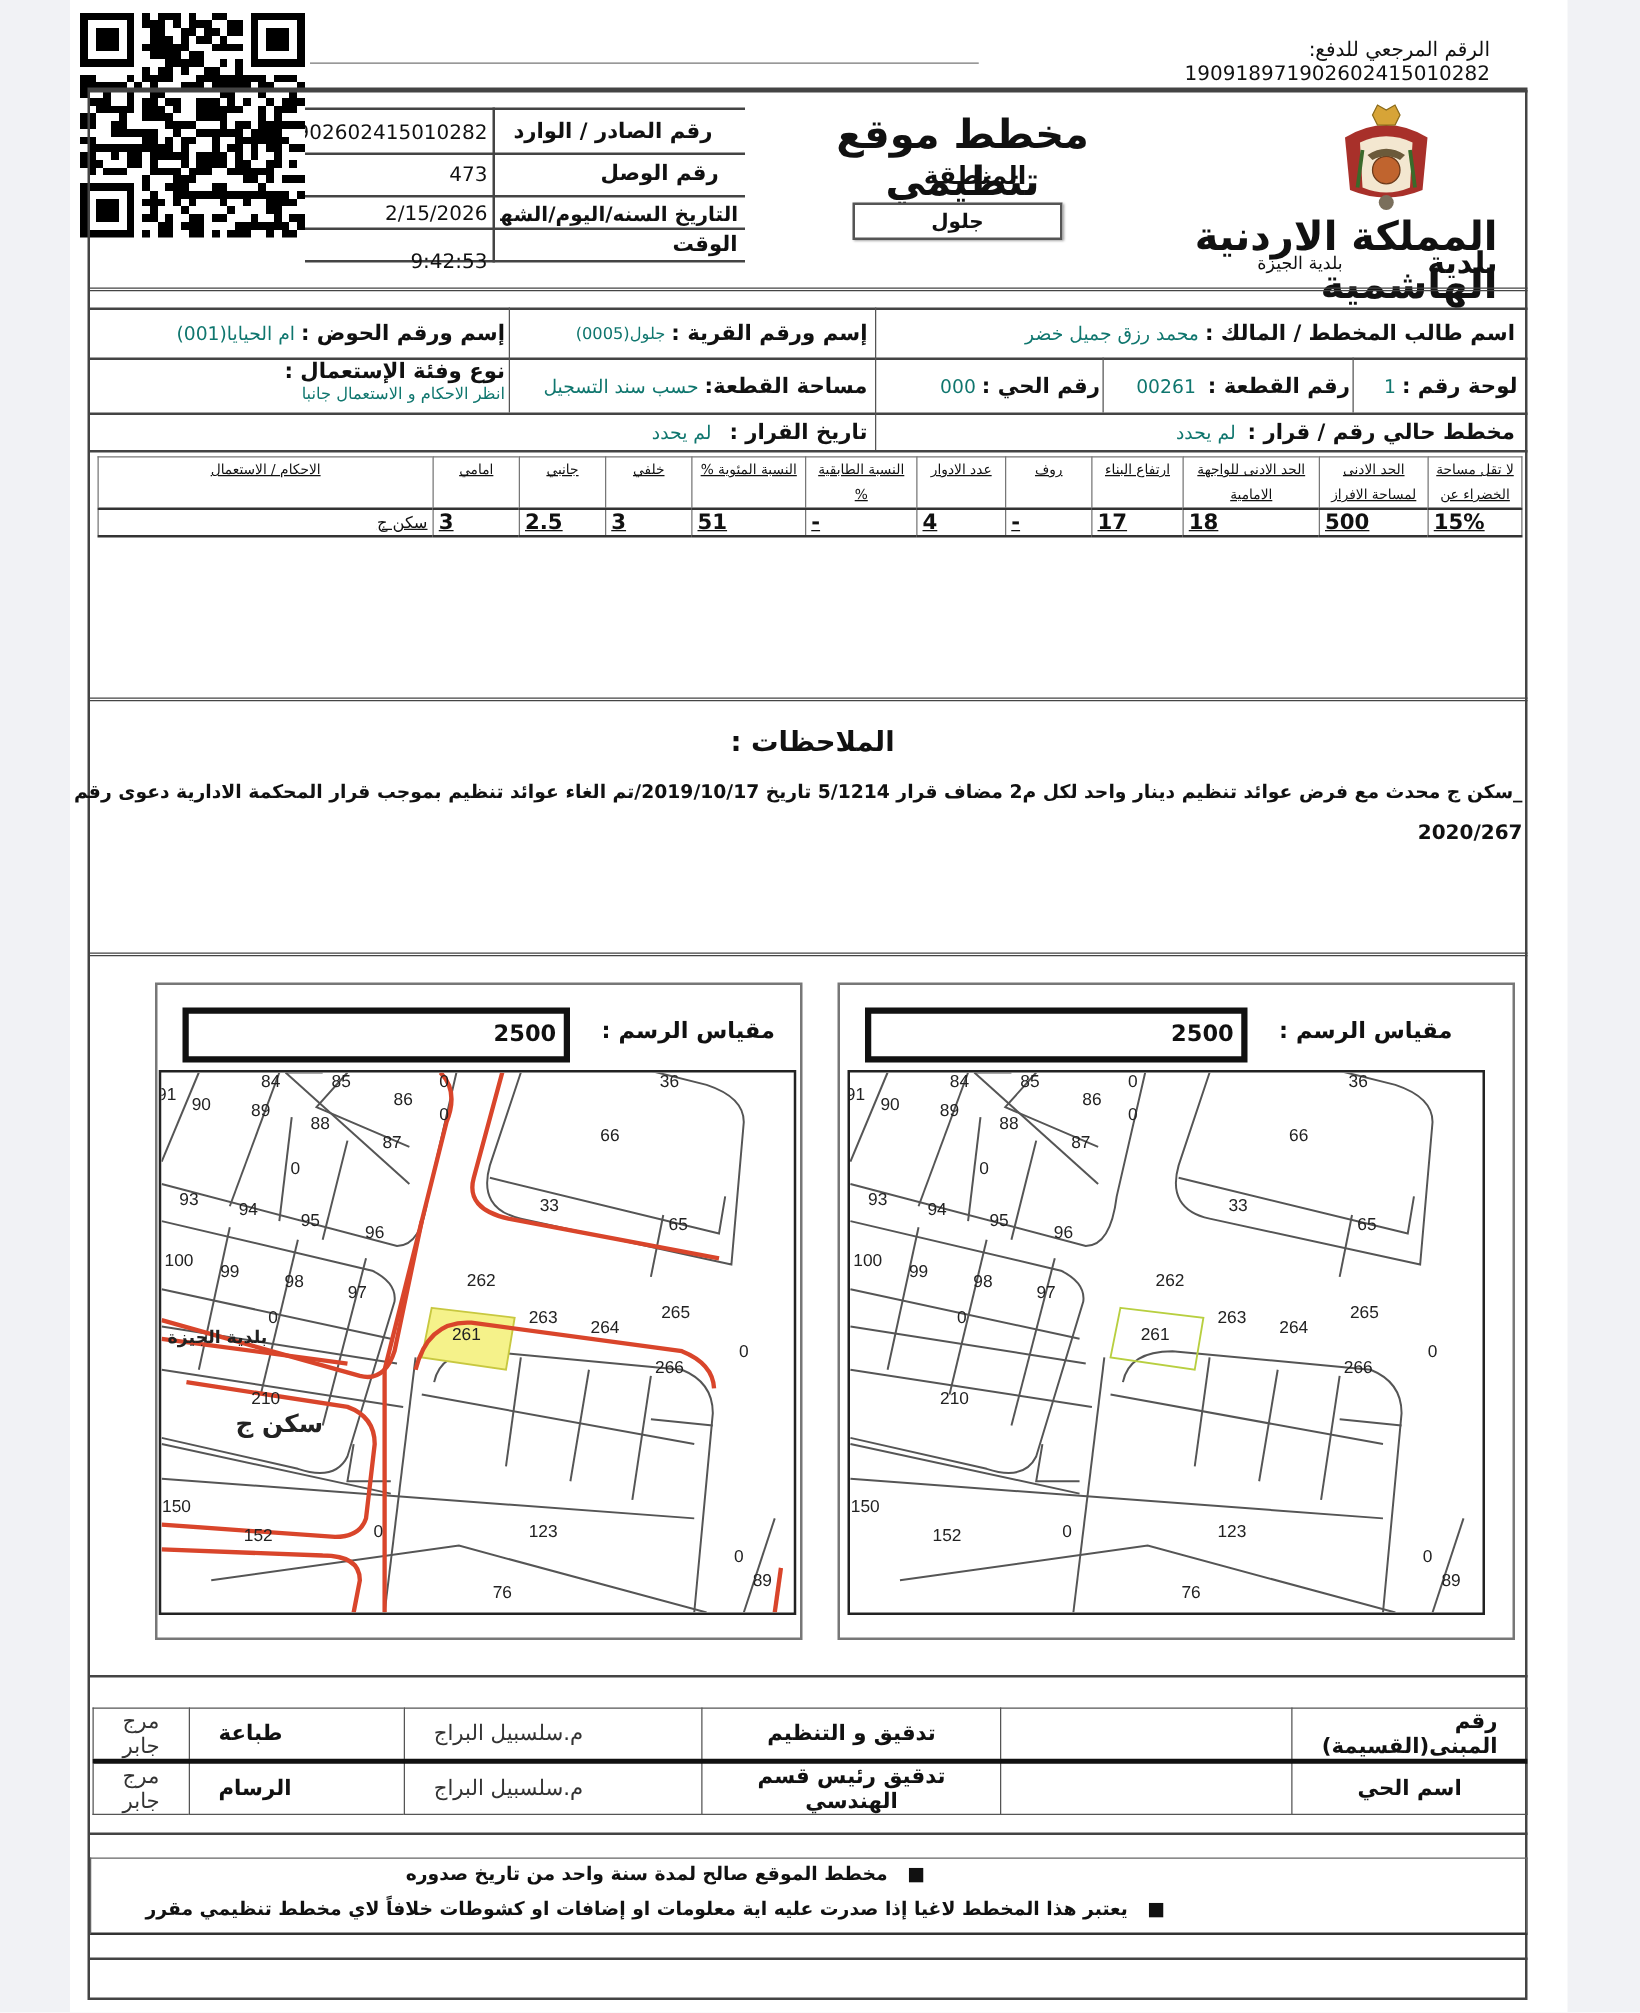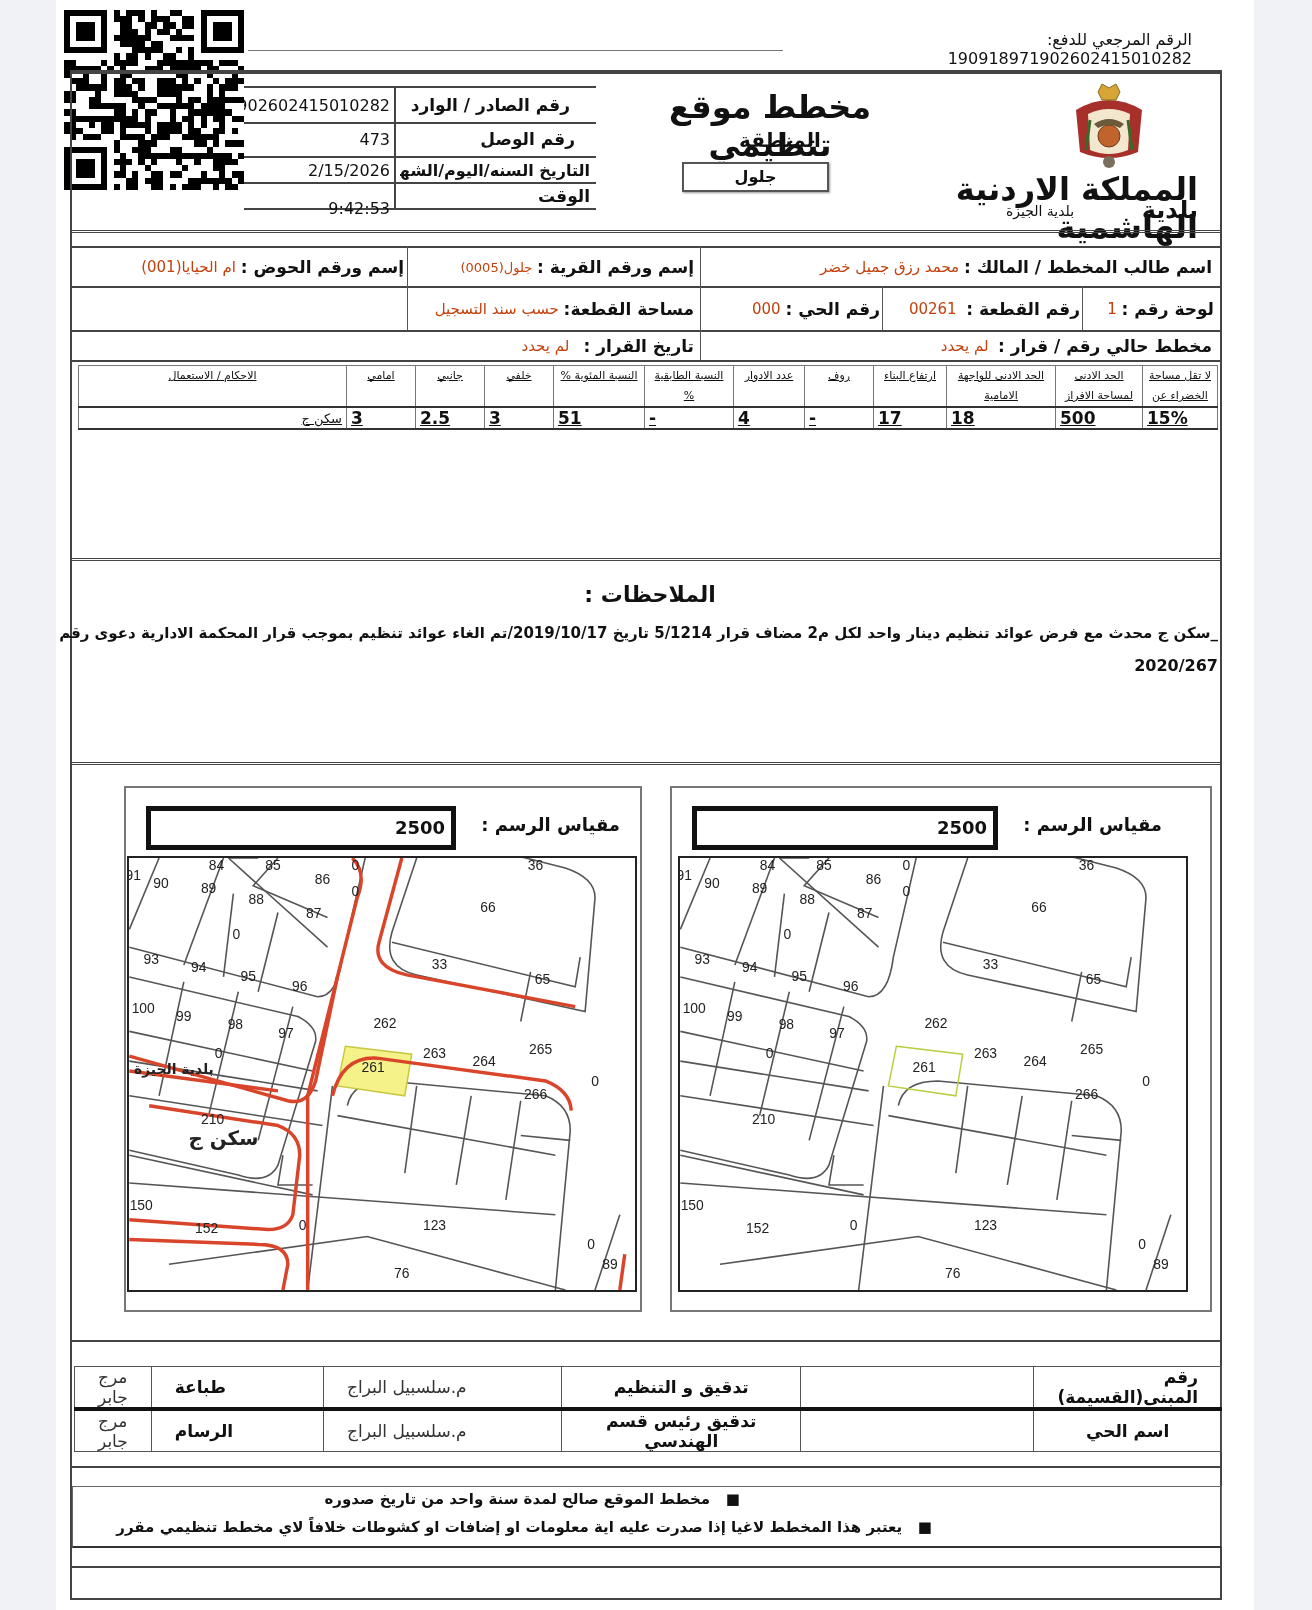--- a/index.html
+++ b/index.html
@@ -6,21 +6,21 @@
   body{width:1312px;height:1610px;background:#f1f2f5;font-family:"DejaVu Sans",sans-serif;position:relative;overflow:hidden;color:#111;}
   .page{position:absolute;left:56px;top:0;width:1198px;height:1610px;background:#fff;}
   .abs{position:absolute;}
   .rtl{direction:rtl;}
   .b{font-weight:bold;}
   .frame{position:absolute;border:2px solid #444;box-sizing:border-box;}
   .hline{position:absolute;height:0;border-top:2px solid #444;}
   .vline{position:absolute;width:0;border-left:1.5px solid #555;}
   .cell{position:absolute;box-sizing:border-box;display:flex;align-items:center;font-size:15px;white-space:nowrap;overflow:hidden;}
   .lbl{font-weight:bold;font-size:17px;}
-  .val{font-size:15px;color:#c2410c;}
+  .val{font-size:15px;color:#0f766e;}
   .qr{position:absolute;left:64px;top:10px;width:180px;height:180px;background:#fff;}
   .qr svg{width:100%;height:100%;}
   table.rules{position:absolute;left:78px;top:365px;width:1140px;border-collapse:collapse;direction:rtl;font-size:11px;}
   table.rules th,table.rules td{border:1px solid #777;padding:0 4px;text-align:center;text-decoration:underline;}
   table.rules th{height:40px;font-weight:normal;vertical-align:top;line-height:20px;}
   table.rules td{height:19px;font-size:17px;font-weight:bold;text-align:left;border-bottom:2px solid #333;border-top:2px solid #333;}
   table.rules td.r{text-align:right;font-size:13px;font-weight:normal;}
   .map{position:absolute;background:#fff;border:2px solid #222;box-sizing:border-box;overflow:hidden;}
   .map svg{width:100%;height:100%;}
   .scalebox{position:absolute;border:5px solid #111;box-sizing:border-box;font-size:18px;font-weight:bold;text-align:right;padding-right:6px;line-height:26px;}
@@ -430,21 +430,21 @@
   <div class="cell" style="left:0;top:38px;width:146px;height:30px;justify-content:flex-end;font-size:16px;">473</div>
   <div class="cell rtl b" style="left:156px;top:38px;width:175px;height:30px;font-size:17px;">رقم الوصل</div>
   <div class="cell" style="left:0;top:72px;width:146px;height:24px;justify-content:flex-end;font-size:16px;">2/15/2026</div>
   <div class="cell rtl b" style="left:156px;top:72px;width:190px;height:24px;font-size:16px;">التاريخ السنه/اليوم/الشهر</div>
   <div class="cell" style="left:0;top:110px;width:146px;height:24px;justify-content:flex-end;font-size:16px;">9:42:53</div>
   <div class="cell rtl b" style="left:156px;top:98px;width:190px;height:24px;font-size:17px;">الوقت</div>
 </div>
 
 <div class="abs rtl b" style="left:630px;top:88px;width:280px;text-align:center;font-size:32px;">مخطط موقع تنظيمي</div>
 <div class="abs rtl b" style="left:680px;top:128px;width:200px;text-align:center;font-size:20px;">المنطقة</div>
-<div class="abs rtl b" style="left:682px;top:162px;width:147px;height:30px;border:2px solid #555;box-sizing:border-box;box-shadow:1px 1px 2px #999;text-align:center;line-height:26px;font-size:16px;">جلول</div>
+<div class="abs rtl b" style="left:682px;top:162px;width:168px;height:30px;border:2px solid #555;box-sizing:border-box;box-shadow:1px 1px 2px #999;text-align:center;line-height:26px;font-size:16px;">جلول</div>
 
 <div class="abs" style="left:1068px;top:80px;width:82px;height:92px;">
   <svg viewBox="0 0 82 92" width="82" height="92">
     <path d="M8 30 Q41 10 74 30 L70 72 Q41 84 12 72 Z" fill="#a8302a"></path>
     <path d="M20 34 Q41 24 62 34 L60 70 Q41 78 22 70 Z" fill="#f3e7d0"></path>
     <circle cx="41" cy="56" r="11" fill="#c0642e" stroke="#6b3a1a"></circle>
     <path d="M26 44 Q41 34 56 44 L52 48 Q41 42 30 48 Z" fill="#6b5a3a"></path>
     <path d="M22 40 L18 70 M60 40 L64 70" stroke="#3a6a2a" stroke-width="3"></path>
     <path d="M30 12 L34 4 L41 8 L48 4 L52 12 L48 20 L34 20 Z" fill="#d7a437" stroke="#8a6a1a"></path>
     <circle cx="41" cy="82" r="6" fill="#7a6f5c"></circle>
@@ -486,20 +486,24 @@
     <span class="lbl">رقم القطعة :</span>&nbsp;&nbsp;
     <span class="val">00261</span>
   </div>
   <div class="cell rtl" style="left:632px;top:42px;width:176px;height:42px;">
     <span class="lbl">رقم الحي :</span>&nbsp;
     <span class="val">000</span>
   </div>
   <div class="cell rtl" style="left:340px;top:42px;width:282px;height:42px;">
     <span class="lbl">مساحة القطعة:</span>&nbsp;
     <span class="val">حسب سند التسجيل</span>
+  </div>
+  <div class="abs rtl" style="left:4px;top:40px;width:328px;height:44px;">
+    <div class="lbl" style="text-align:right;line-height:22px;">نوع وفئة الإستعمال :</div>
+    <div class="val" style="text-align:right;font-size:13px;line-height:16px;">انظر الاحكام و الاستعمال جانبا</div>
   </div>
 
   <div class="cell rtl" style="left:634px;top:86px;width:506px;height:28px;">
     <span class="lbl">مخطط حالي رقم / قرار :</span>&nbsp;&nbsp;
     <span class="val">لم يحدد</span>
   </div>
   <div class="cell rtl" style="left:340px;top:86px;width:282px;height:28px;">
     <span class="lbl">تاريخ القرار :</span>&nbsp;&nbsp;&nbsp;
     <span class="val">لم يحدد</span>
   </div>

